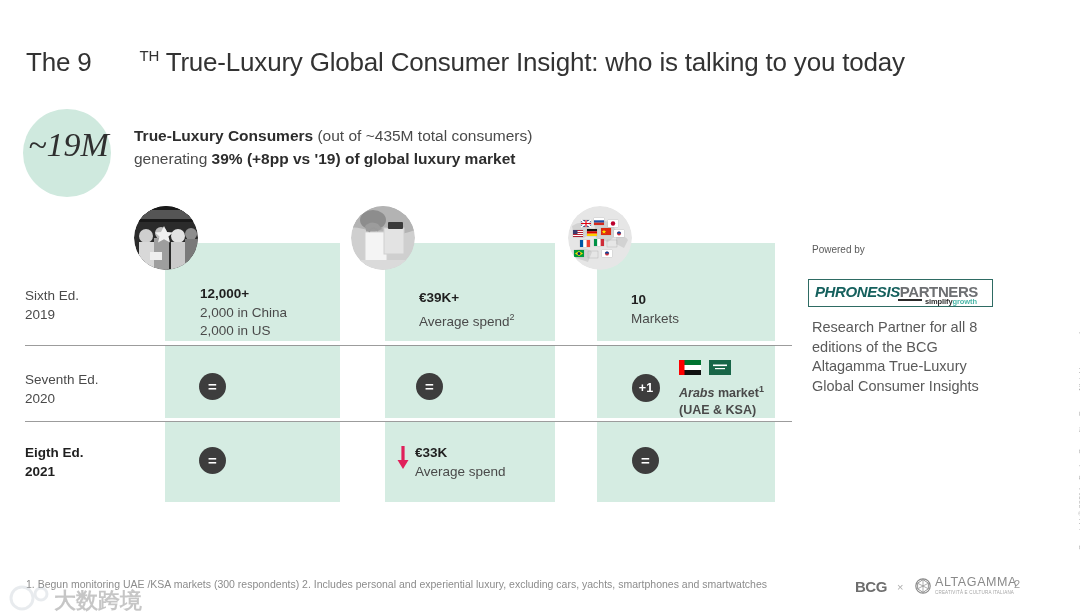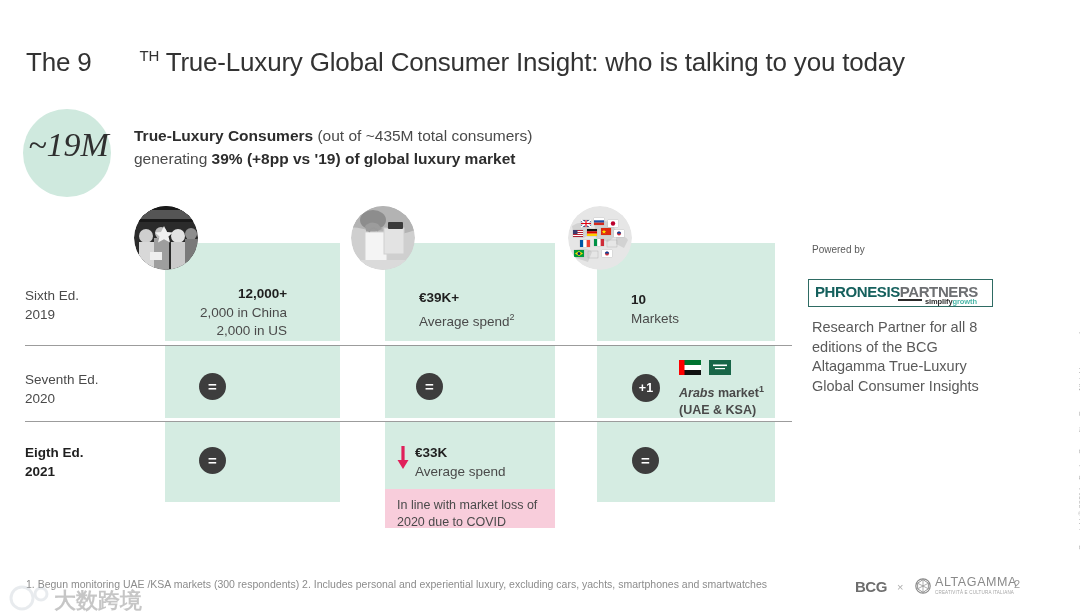--- a/index.html
+++ b/index.html
@@ -61,21 +61,21 @@
   .rowlabel.bold{color:#1f1f1f;font-weight:700;}
   .rl1{top:286px;}
   .rl2{top:370px;}
   .rl3{top:443px;}
 
   
   .cell{position:absolute;font-size:13.5px;line-height:18.5px;color:#4a4a4a;}
   .cell .big{font-weight:700;color:#1f1f1f;font-size:13.5px;display:block;}
   .cell sup{font-size:9px;vertical-align:super;}
 
-  .c-r1c1{left:200px;top:285px;text-align:right;}
+  .c-r1c1{left:200px;top:285px;}
   .c-r1c2{left:419px;top:289px;}
   .c-r1c3{left:631px;top:291px;}
 
   
   .eq{
     position:absolute;width:27px;height:27px;border-radius:50%;
     background:#3d3d3d;color:#ffffff;font-size:15px;font-weight:700;
     display:flex;align-items:center;justify-content:center;line-height:1;
   }
   .eq-r2c1{left:199px;top:373px;}
@@ -109,21 +109,21 @@
   
   .powered{position:absolute;left:812px;top:244px;font-size:10px;color:#5a5a5a;}
   .logo-box{
     position:absolute;left:808px;top:279px;width:185px;height:28px;
     border:1.5px solid #2e6b63;box-sizing:border-box;background:#fff;
   }
   .logo-text{
     position:absolute;left:815px;top:284px;font-size:15px;font-weight:700;
     letter-spacing:-0.4px;line-height:1;
   }
-  .logo-text .a{color:#15605d;}
+  .logo-text .a{color:#15605d;font-style:italic;}
   .logo-text .b{color:#6d6f72;}
   .logo-tag{position:absolute;left:925px;top:297px;font-size:7.5px;font-weight:700;letter-spacing:-0.1px;}
   .logo-tag .s{color:#2b2b2b;margin-top:28px;}
   .logo-tag .g{color:#49b7a8;}
   .logo-rule{position:absolute;left:898px;top:299px;width:24px;height:1.5px;background:#2b2b2b;}
   .side-text{position:absolute;left:812px;top:318px;width:200px;font-size:14.5px;line-height:19.5px;color:#5a5a5a;}
 
   
   .footnote{position:absolute;left:26px;top:578px;font-size:10.5px;color:#8c8c8c;white-space:nowrap;}
   .pagenum{position:absolute;left:1014px;top:578px;font-size:11px;color:#9a9a9a;}
@@ -368,21 +368,20 @@
 
   <div class="eq eq-r3c1">=</div>
   <svg class="arrow-down" viewBox="0 0 14 24">
     <path d="M7 0 v16" stroke="#e0205a" stroke-width="3.2" fill="none"></path>
     <path d="M7 23 L1.5 14 h11z" fill="#e0205a"></path>
   </svg>
   <div class="cell c-r3c2">
     <span class="big">€33K</span>
     <span>Average spend</span>
   </div>
-  <div class="pinkbox">In line with market loss of 2020 due to COVID</div>
   <div class="eq eq-r3c3">=</div>
 
   <div class="powered">Powered by</div>
   <div class="logo-box"></div>
   <div class="logo-text"><span class="a">PHRONESIS</span><span class="b">PARTNERS</span></div>
   <div class="logo-rule"></div>
   <div class="logo-tag"><span class="s">simplify</span><span class="g">growth</span></div>
   <div class="side-text">Research Partner for all 8 editions of the BCG Altagamma True-Luxury Global Consumer Insights</div>
 
   <div class="footnote">1. Begun monitoring UAE /KSA markets (300 respondents)  2. Includes personal and experiential luxury, excluding cars, yachts, smartphones and smartwatches</div>

